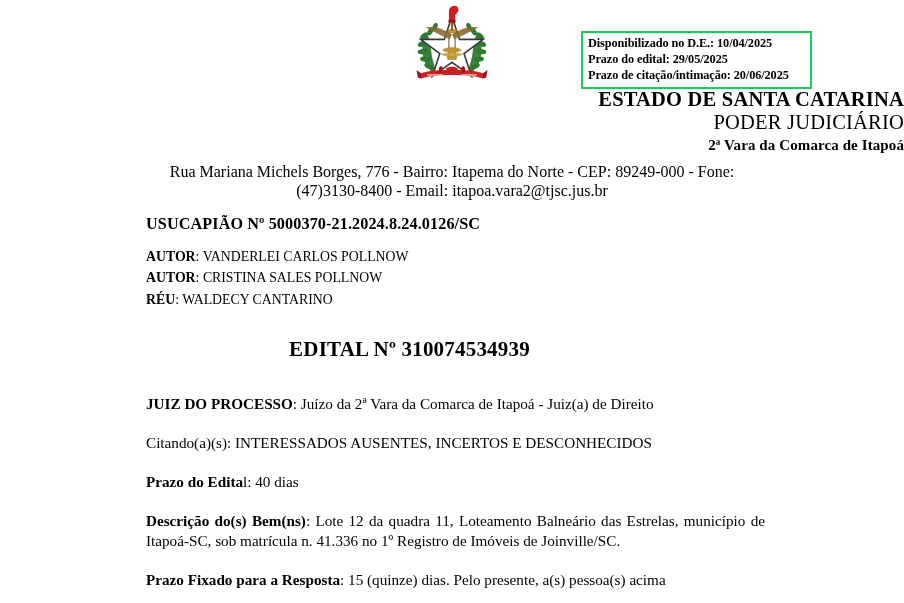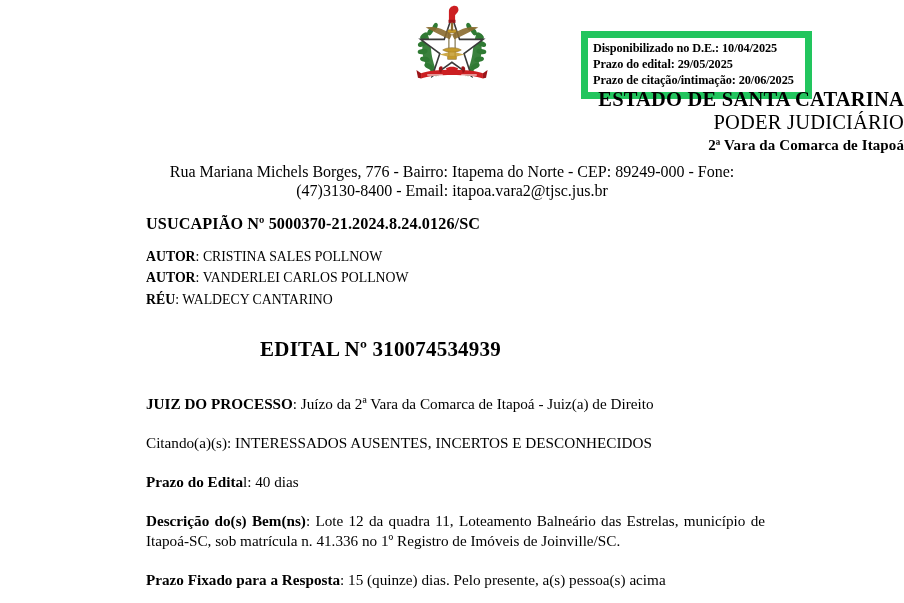--- a/index.html
+++ b/index.html
@@ -17,21 +17,21 @@
     -webkit-font-smoothing: antialiased;
   }
 
   
   .pub-box {
     position: absolute;
     left: 581px;
     top: 31px;
     width: 231px;
     box-sizing: border-box;
-    border: 7px solid #22c55e;
+    border: 2px solid #22c55e;
     padding: 2px 4px 3px 5px;
     background: #ffffff;
   }
   .pub-line {
     font-size: 12.3px;
     font-weight: bold;
     line-height: 16.2px;
     white-space: nowrap;
     letter-spacing: -0.1px;
   }
@@ -116,20 +116,21 @@
   
   .edital-title {
     position: absolute;
     left: 0;
     top: 337px;
     width: 761px;
     text-align: center;
     font-size: 21px;
     font-weight: bold;
     letter-spacing: 0.2px;
+    padding-left: 29px;
   }
 
   
   .body-block {
     position: absolute;
     left: 146px;
     top: 394px;
     width: 619px;
   }
   .para {
@@ -219,24 +220,24 @@
 
 <div class="address">
   <span>Rua Mariana Michels Borges, 776 - Bairro: Itapema do Norte - CEP: 89249-000 - Fone: (47)3130-8400 - Email:</span>
   <span>itapoa.vara2@tjsc.jus.br</span>
 </div>
 
 <div class="proc-number">USUCAPIÃO Nº 5000370-21.2024.8.24.0126/SC</div>
 
 <div class="parties">
   <div class="party-row">
-    <span class="lbl">AUTOR</span><span>: </span><span>CRISTINA SALES POLLNOW</span>
+    <span class="lbl">AUTOR</span><span>: </span><span>VANDERLEI CARLOS POLLNOW</span>
   </div>
   <div class="party-row">
-    <span class="lbl">AUTOR</span><span>: </span><span>VANDERLEI CARLOS POLLNOW</span>
+    <span class="lbl">AUTOR</span><span>: </span><span>CRISTINA SALES POLLNOW</span>
   </div>
   <div class="party-row">
     <span class="lbl">RÉU</span><span>: </span><span>WALDECY CANTARINO</span>
   </div>
 </div>
 
 <div class="edital-title">EDITAL Nº 310074534939</div>
 
 <div class="body-block">
   <p class="para nogap">

